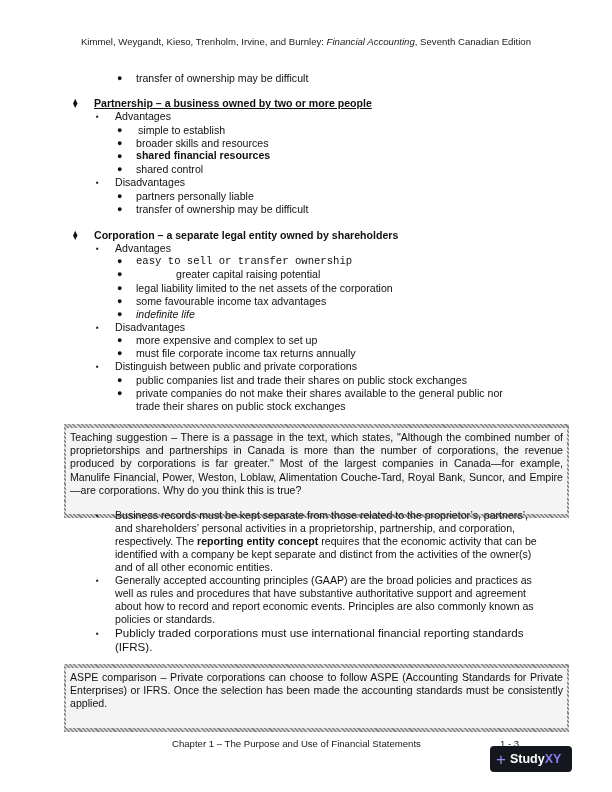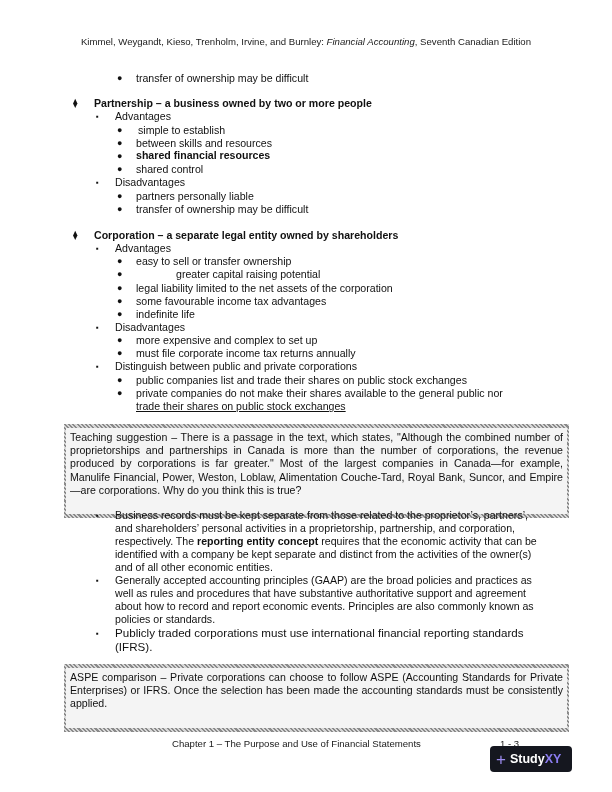--- a/index.html
+++ b/index.html
@@ -44,72 +44,72 @@
 <body>
 
 <div class="header">
   <span>Kimmel, Weygandt, Kieso, Trenholm, Irvine, and Burnley: </span><i>Financial Accounting</i><span>, Seventh Canadian Edition</span>
 </div>
 
 <span class="line b3" style="left:117px; top:72px;">●</span>
 <span class="line" style="left:136px; top:72px;">transfer of ownership may be difficult</span>
 
 <span class="line b1" style="left:73px; top:97px;">⧫</span>
-<span class="line bold" style="left:94px; top:97px;">Partnership – a business owned by two or more people</span>
+<span class="line bold" style="left:94px; top:97px;text-decoration:underline;">Partnership – a business owned by two or more people</span>
 
 <span class="line b2" style="left:96px; top:110px;">▪</span>
 <span class="line" style="left:115px; top:110px;">Advantages</span>
 
 <span class="line b3" style="left:117px; top:124px;">●</span>
 <span class="line" style="left:138px; top:124px;">simple to establish</span>
 <span class="line b3" style="left:117px; top:137px;">●</span>
-<span class="line" style="left:136px; top:137px;">between skills and resources</span>
+<span class="line" style="left:136px; top:137px;">broader skills and resources</span>
 <span class="line b3" style="left:117px; top:150px;">●</span>
 <span class="line" style="left:136px; top:149px;font-weight:bold;">shared financial resources</span>
 <span class="line b3" style="left:117px; top:163px;">●</span>
 <span class="line" style="left:136px; top:163px;">shared control</span>
 
 <span class="line b2" style="left:96px; top:176px;">▪</span>
 <span class="line" style="left:115px; top:176px;">Disadvantages</span>
 <span class="line b3" style="left:117px; top:190px;">●</span>
 <span class="line" style="left:136px; top:190px;">partners personally liable</span>
 <span class="line b3" style="left:117px; top:203px;">●</span>
 <span class="line" style="left:136px; top:203px;">transfer of ownership may be difficult</span>
 
 <span class="line b1" style="left:73px; top:229px;">⧫</span>
 <span class="line bold" style="left:94px; top:229px;text-align:right;">Corporation – a separate legal entity owned by shareholders</span>
 
 <span class="line b2" style="left:96px; top:242px;">▪</span>
 <span class="line" style="left:115px; top:242px;">Advantages</span>
 
 <span class="line b3" style="left:117px; top:255px;">●</span>
-<span class="line" style="left:136px; top:255px;">easy to sell or transfer ownership</span>
+<span class="line" style="left:136px; top:255px;font-family:Liberation Mono, monospace;">easy to sell or transfer ownership</span>
 <span class="line b3" style="left:117px; top:268px;">●</span>
 <span class="line" style="left:136px; top:268px;margin-left:40px;">greater capital raising potential</span>
 <span class="line b3" style="left:117px; top:282px;">●</span>
 <span class="line" style="left:136px; top:282px;">legal liability limited to the net assets of the corporation</span>
 <span class="line b3" style="left:117px; top:295px;">●</span>
 <span class="line" style="left:136px; top:295px;">some favourable income tax advantages</span>
 <span class="line b3" style="left:117px; top:308px;">●</span>
-<span class="line" style="left:136px; top:308px;">indefinite life</span>
+<span class="line" style="left:136px; top:308px;font-style:italic;">indefinite life</span>
 
 <span class="line b2" style="left:96px; top:321px;">▪</span>
 <span class="line" style="left:115px; top:321px;">Disadvantages</span>
 <span class="line b3" style="left:117px; top:334px;">●</span>
 <span class="line" style="left:136px; top:334px;">more expensive and complex to set up</span>
 <span class="line b3" style="left:117px; top:347px;">●</span>
 <span class="line" style="left:136px; top:347px;">must file corporate income tax returns annually</span>
 
 <span class="line b2" style="left:96px; top:360px;">▪</span>
 <span class="line" style="left:115px; top:360px;">Distinguish between public and private corporations</span>
 <span class="line b3" style="left:117px; top:374px;">●</span>
 <span class="line" style="left:136px; top:374px;">public companies list and trade their shares on public stock exchanges</span>
 <span class="line b3" style="left:117px; top:387px;">●</span>
 <span class="line" style="left:136px; top:387px;">private companies do not make their shares available to the general public nor</span>
-<span class="line" style="left:136px; top:400px;text-decoration:underline;">trade their shares on public stock exchanges</span>
+<span class="line" style="left:136px; top:400px;">trade their shares on public stock exchanges</span>
 
 <div class="box" style="top:424px;">
   <p>Teaching suggestion – There is a passage in the text, which states, "Although the combined number of proprietorships and partnerships in Canada is more than the number of corporations, the revenue produced by corporations is far greater." Most of the largest companies in Canada—for example, Manulife Financial, Power, Weston, Loblaw, Alimentation Couche-Tard, Royal Bank, Suncor, and Empire—are corporations. Why do you think this is true?</p>
 </div>
 
 <span class="line b2" style="left:96px; top:509px;">▪</span>
 <div class="para" style="top:509px;">
   <p><span>Business records must be kept separate from those related to the proprietor’s, partners’, and shareholders’ personal activities in a proprietorship, partnership, and corporation, respectively. The </span><b>reporting entity concept</b><span> requires that the economic activity that can be identified with a company be kept separate and distinct from the activities of the owner(s) and of all other economic entities.</span></p>
 </div>
 

